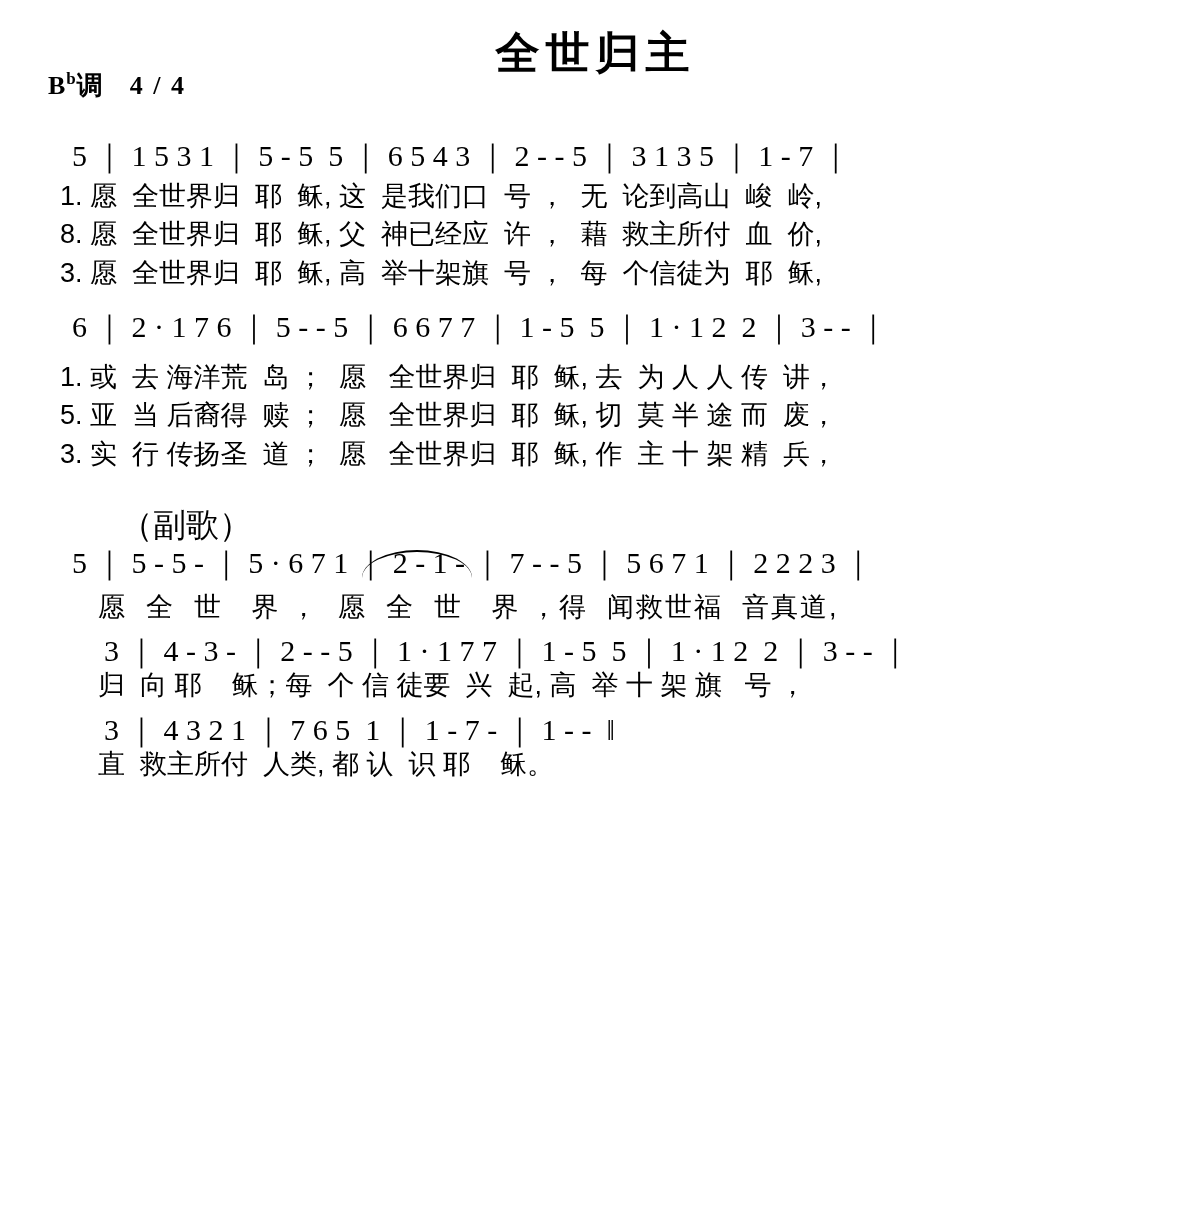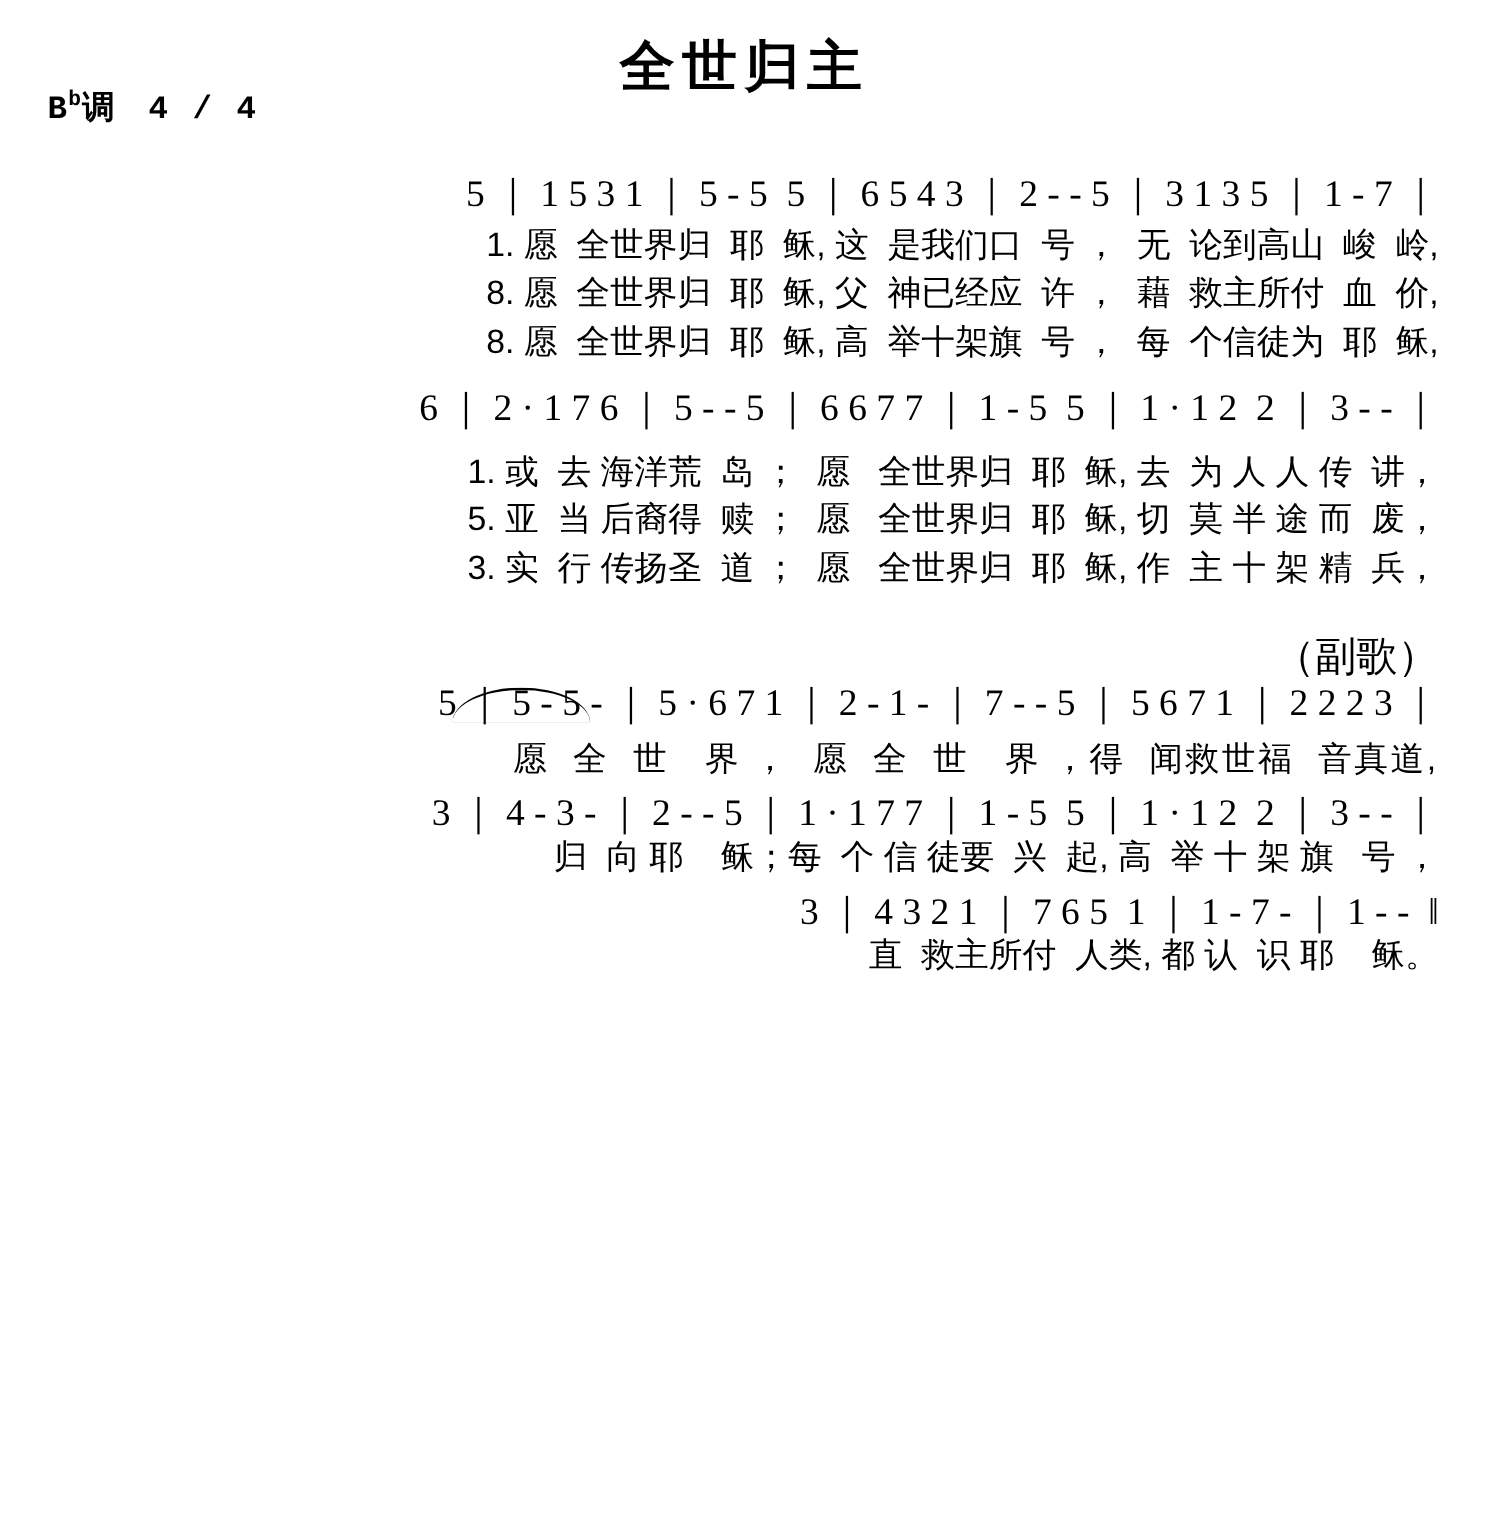--- a/index.html
+++ b/index.html
@@ -25,40 +25,39 @@
     font-family: "Liberation Sans", sans-serif;
     font-weight: bold;
     font-size: 44px;
     letter-spacing: 6px;
     padding-top: 24px;
     margin: 0;
   }
   .keyline {
     position: absolute;
     top: 68px;
-    left: 38px;
-    font-family: Liberation Mono, monospace;
+    left: 48px;
+    font-family: Liberation Serif, serif;
     font-size: 26px;
     font-weight: bold;
     letter-spacing: 1px;
   }
   .keyline .flat {
     font-size: 17px;
     vertical-align: super;
   }
   .keyline .meter {
     font-weight: bold;
     margin-left: 26px;
     letter-spacing: 2px;
   }
 
   .block {
     margin: 0 0 0 0;
     padding: 0 40px;
-    text-align: right;
   }
 
   
   .notes {
     font-family: "Liberation Serif", "DejaVu Serif", serif;
     font-size: 30px;
     letter-spacing: 0px;
     white-space: pre;
     line-height: 1.0;
     padding-left: 32px;
@@ -106,21 +105,21 @@
     <span>B</span><span class="flat">b</span><span>调</span><span class="meter">4 / 4</span>
   </div>
 
   <div style="height:58px"></div>
 
   <div class="block">
     <div class="notes">5 ｜ 1 5 3 1 ｜ 5 - 5  5 ｜ 6 5 4 3 ｜ 2 - - 5 ｜ 3 1 3 5 ｜ 1 - 7 ｜</div>
     <div class="lyric-group">
       <div class="lyric">1. 愿  全世界归  耶  稣, 这  是我们口  号 ，  无  论到高山  峻  岭,</div>
       <div class="lyric">8. 愿  全世界归  耶  稣, 父  神已经应  许 ，  藉  救主所付  血  价,</div>
-      <div class="lyric">8. 愿  全世界归  耶  稣, 高  举十架旗  号 ，  每  个信徒为  耶  稣,</div>
+      <div class="lyric">3. 愿  全世界归  耶  稣, 高  举十架旗  号 ，  每  个信徒为  耶  稣,</div>
     </div>
   </div>
 
   <div class="spacer-md"></div>
 
   <div class="block">
     <div class="notes">6 ｜ 2 · 1 7 6 ｜ 5 - - 5 ｜ 6 6 7 7 ｜ 1 - 5  5 ｜ 1 · 1 2  2 ｜ 3 - - ｜</div>
     <div class="spacer-sm"></div>
     <div class="lyric-group">
       <div class="lyric">1. 或  去 海洋荒  岛 ；  愿   全世界归  耶  稣, 去  为 人 人 传  讲，</div>

